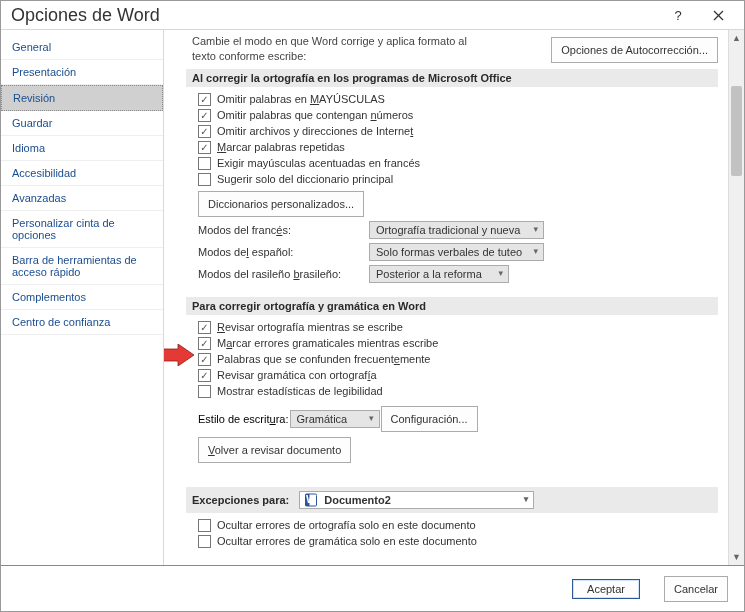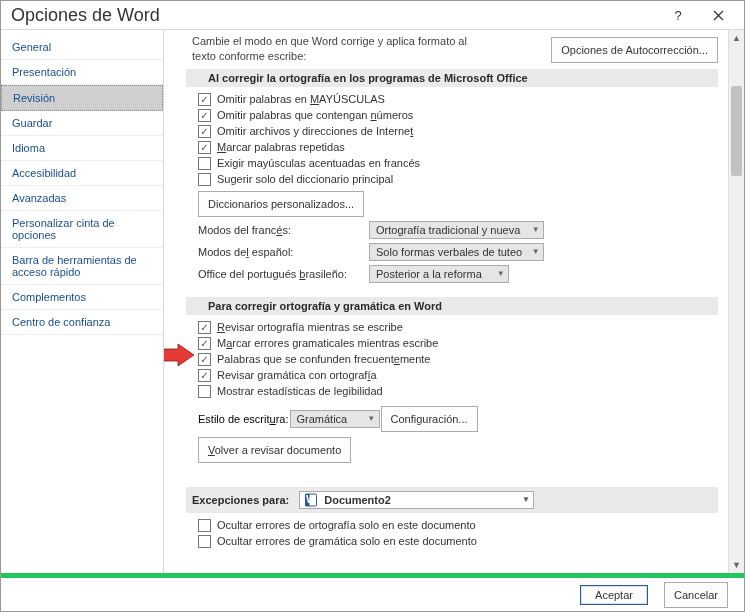--- a/index.html
+++ b/index.html
@@ -16,33 +16,33 @@
   .scrollarea { position: absolute; left: 0; right: 16px; top: 0; bottom: 0; padding: 4px 10px 8px 28px; }
   .scrollbar { position: absolute; right: 0; top: 0; bottom: 0; width: 16px; background: #f0f0f0; border-left: 1px solid #ddd; }
   .scrollbar .arrow { height: 16px; display: flex; align-items: center; justify-content: center; color: #666; font-size: 9px; cursor: pointer; }
   .scrollbar .track { position: absolute; top: 16px; bottom: 16px; left: 0; right: 0; }
   .scrollbar .thumb { position: absolute; left: 2px; right: 2px; top: 40px; height: 90px; background: #c2c2c2; border-radius: 2px; cursor: pointer; }
   .scrollbar .arrow.down { position: absolute; bottom: 0; left:0; right:0; }
   .intro { color: #444; line-height: 1.35; margin-bottom: 3px; }
   .top-btn-row { display: flex; justify-content: flex-end; margin-top: -30px; margin-bottom: 6px; }
   .btnc { background: #fdfdfd; border: 1px solid #ababab; padding: 6px 9px; cursor: pointer; color: #333; font-size: 11px; }
   .btnc.primary { border: 1px solid #2b579a; box-shadow: 0 0 0 1px #cfe3ff inset; padding: 3px 14px; }
-  .section-header { background: #eaeaea; color: #2a2a2a; font-weight: 600; padding: 3px 22px; margin: 6px 0 6px -6px; }
+  .section-header { background: #eaeaea; color: #2a2a2a; font-weight: 600; padding: 3px 6px; margin: 6px 0 6px -6px; }
   .chk-row { display: flex; align-items: center; gap: 6px; margin: 3px 0 3px 6px; color: #333; cursor: pointer; }
   .chk { width: 13px; height: 13px; border: 1px solid #767676; display: inline-flex; align-items: center; justify-content: center; background: #fff; font-size: 10px; color: #555; }
   .chk.unchecked { color: transparent; }
   .row { display: flex; align-items: center; gap: 1px; margin: 4px 0 4px 6px; }
   .row .lbl { width: 170px; color: #333; }
   .select { border: 1px solid #ababab; background: #e5e5e5; padding: 2px 18px 2px 6px; min-width: 175px; position: relative; color: #333; display: inline-flex; align-items: center; cursor: pointer; }
   .select::after { content: "▾"; position: absolute; right: 5px; top: 2px; color: #666; font-size: 9px; }
   .select.withicon { padding-left: 24px; }
   .select .icn { position: absolute; left: 4px; top: 1px; width: 14px; height: 14px; }
   .indent-btn { margin: 5px 0 2px 6px; }
   .arrow-callout { position: absolute; left: -4px; top: 314px; pointer-events: none; }
-  .footer { height: 38px; border-top: 5px solid #22c55e; display: flex; align-items: center; justify-content: flex-end; padding: 0 16px; gap: 16px; }
+  .footer { height: 46px; border-top: 1px solid #22c55e; display: flex; align-items: center; justify-content: flex-end; padding: 0 16px; gap: 24px; }
   u.acc { text-decoration: underline; }
 </style>
 </head>
 <body>
 
 <div class="window">
 
   <div class="titlebar">
     <div class="title">Opciones de Word</div>
     <div class="btn">?</div>
@@ -121,21 +121,21 @@
               <span>Ortografía tradicional y nueva</span>
             </div>
         </div>
         <div class="row">
           <div class="lbl"><span>Modos de</span><u class="acc">l</u><span> español:</span></div>
           <div class="select">
               <span>Solo formas verbales de tuteo</span>
             </div>
         </div>
         <div class="row">
-          <div class="lbl"><span>Office del portugués </span><u class="acc">b</u><span>rasileño:</span></div>
+          <div class="lbl"><span>Modos del rasileño </span><u class="acc">b</u><span>rasileño:</span></div>
           <div class="select" style="min-width:140px">
               <span>Posterior a la reforma</span>
             </div>
         </div>
 
         <div class="section-header" style="margin-top:14px">Para corregir ortografía y gramática en Word</div>
 
         <div class="chk-row">
             <span class="chk">✓</span>
             <span><span></span><u class="acc">R</u><span>evisar ortografía mientras se escribe</span></span>

